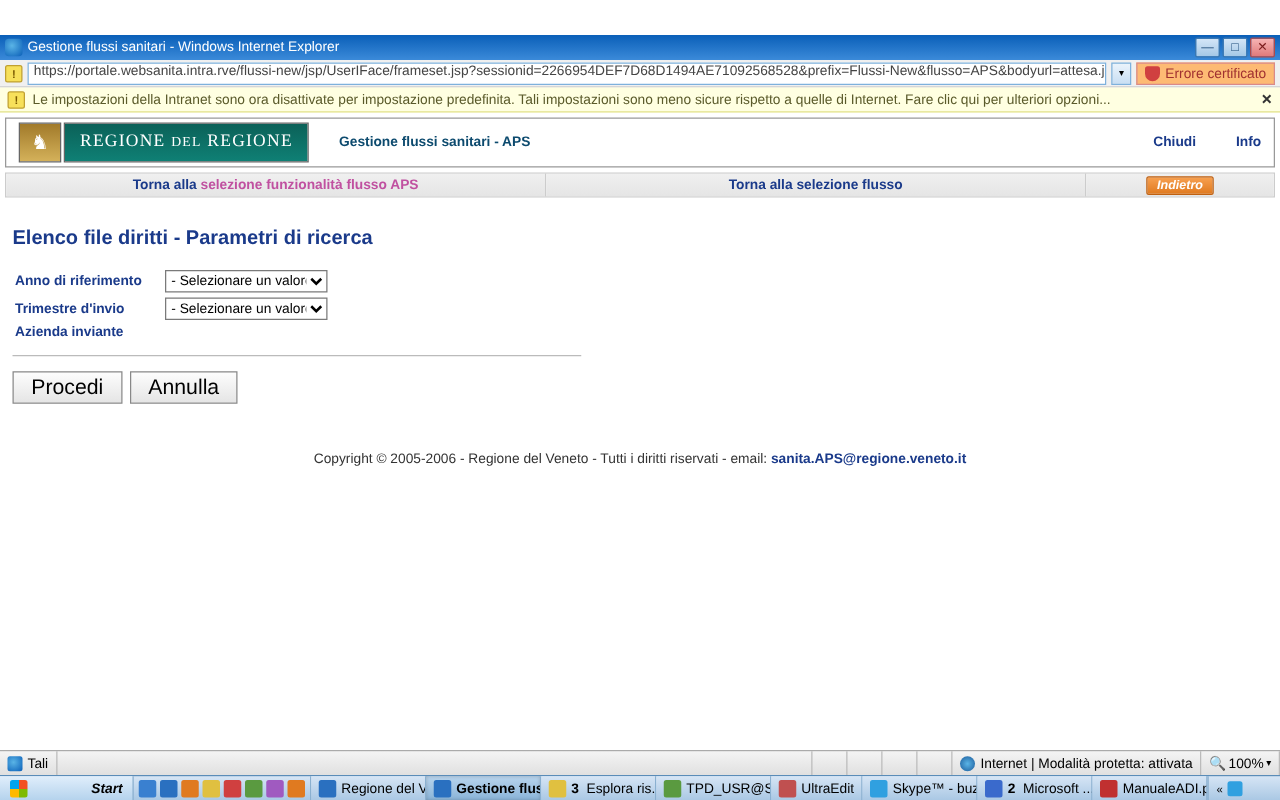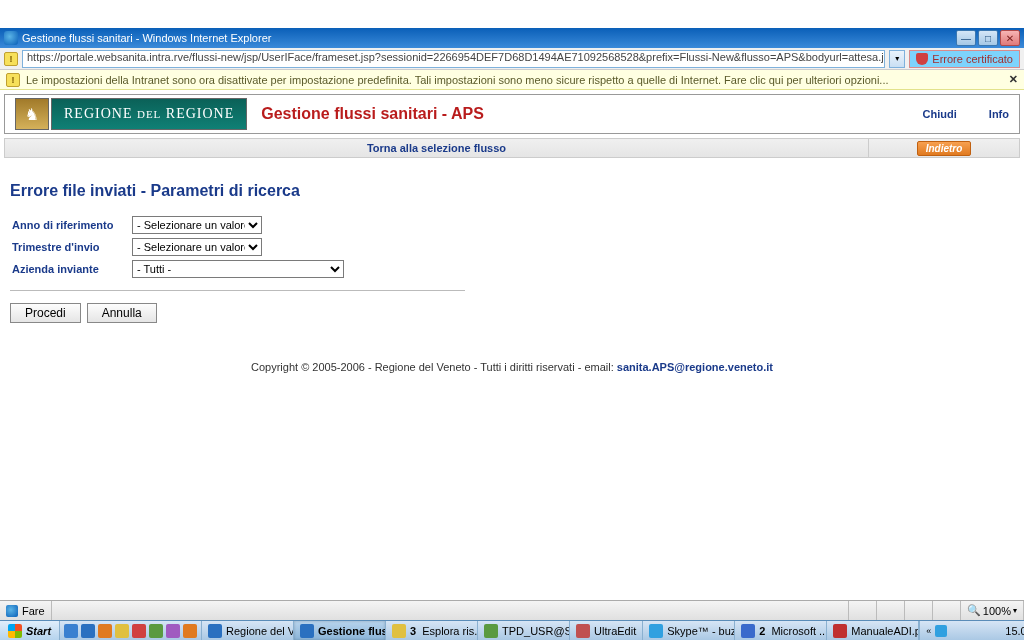--- a/index.html
+++ b/index.html
@@ -11,35 +11,35 @@
   .title-bar .title { flex: 1; }
   .title-bar .win-btns { display: flex; gap: 2px; }
   .title-bar .win-btn { width: 20px; height: 16px; background: linear-gradient(to bottom, #d4e6f7, #a5c8e6); border: 1px solid #3b77b0; border-radius: 2px; display: flex; align-items: center; justify-content: center; font-size: 10px; color: #1d4a78; cursor: pointer; }
   .title-bar .win-btn.close { background: linear-gradient(to bottom, #f7b4b4, #e07a7a); border-color: #b04a4a; color: #7a1d1d; }
   
   
   .addr-bar { height: 22px; background: #f0f0f0; border-bottom: 1px solid #ccc; display: flex; align-items: center; padding: 2px 4px; gap: 4px; }
   .addr-warn { width: 14px; height: 14px; background: #f7e05a; border: 1px solid #c0a030; border-radius: 2px; display: flex; align-items: center; justify-content: center; font-size: 9px; font-weight: bold; color: #7a5a00; }
   .addr-input { flex: 1; height: 18px; border: 1px solid #7eb1dc; background: #fff; padding: 0 4px; font-size: 11px; color: #444; overflow: hidden; white-space: nowrap; }
   .addr-dd { width: 16px; height: 18px; border: 1px solid #7eb1dc; background: linear-gradient(to bottom, #eaf3fb, #c9dff3); display: flex; align-items: center; justify-content: center; font-size: 8px; }
-  .cert-err { height: 18px; display: flex; align-items: center; gap: 4px; padding: 0 6px; background: #7dd3fc; border: 1px solid #d98a8a; color: #a03030; font-size: 11px; }
+  .cert-err { height: 18px; display: flex; align-items: center; gap: 4px; padding: 0 6px; background: #fdba74; border: 1px solid #d98a8a; color: #a03030; font-size: 11px; }
   .cert-err .shield { width: 12px; height: 12px; background: #d04040; border-radius: 2px 2px 50% 50%; }
   
   
   .info-bar { height: 20px; background: #ffffe1; border-bottom: 1px solid #e2e28a; display: flex; align-items: center; padding: 0 6px; font-size: 11px; color: #5a5a2a; }
   .info-bar .warn { width: 14px; height: 14px; background: #f7e05a; border: 1px solid #c0a030; border-radius: 2px; display: flex; align-items: center; justify-content: center; font-size: 9px; font-weight: bold; color: #7a5a00; margin-right: 6px; }
   .info-bar .txt { flex: 1; }
   .info-bar .close-x { cursor: pointer; font-weight: bold; color: #333; }
   
   
   .app-hdr { height: 40px; background: #fff; border: 1px solid #999; display: flex; align-items: center; padding: 0 10px; margin: 4px; }
   .logo-box { display: flex; align-items: center; gap: 2px; }
   .lion { width: 34px; height: 32px; background: linear-gradient(to bottom, #a17a2a, #d4b15a); border: 1px solid #666; display: flex; align-items: center; justify-content: center; color: #fff; font-size: 16px; }
   .region-box { height: 32px; background: linear-gradient(to bottom, #0b6158, #0f8075); border: 1px solid #666; color: #fff; font-size: 14px; letter-spacing: 1px; display: flex; align-items: center; padding: 0 12px; font-family: Georgia, serif; }
-  .app-title { margin-left: 14px; color: #b91c1c; font-size: 16px; font-weight: bold; }
+  .app-title { margin-left: 24px; color: #0c4a6e; font-size: 11px; font-weight: bold; }
   .hdr-links { margin-left: auto; display: flex; gap: 12px; font-size: 11px; font-weight: bold; }
   .hdr-links a { color: #1a3a8a; text-decoration: none; cursor: pointer; margin-left: 20px; }
   
   
   .nav-row { display: flex; margin: 0 4px; border: 1px solid #ccc; height: 20px; font-size: 11px; }
   .nav-cell { flex: 1; display: flex; align-items: center; justify-content: center; background: linear-gradient(to bottom, #f0f0f0, #e5e5e5); border-right: 1px solid #ccc; }
   .nav-cell:last-child { border-right: none; flex: 0 0 150px; background: linear-gradient(to bottom, #f0f0f0, #e5e5e5); font-style: italic; }
   .nav-cell a { color: #1a3a8a; font-weight: bold; text-decoration: none; cursor: pointer; }
   .nav-cell .pink { color: #c050a0; }
   .btn-indietro { background: linear-gradient(to bottom, #f7a050, #e07a20); color: #fff; border: 1px solid #c06010; padding: 1px 8px; font-size: 10px; font-weight: bold; border-radius: 2px; cursor: pointer; }
@@ -49,41 +49,41 @@
   
   
   .form-area { margin: 0 12px; }
   .form-row { display: flex; align-items: center; margin-bottom: 4px; }
   .form-row label { color: #1a3a8a; font-weight: bold; font-size: 11px; width: 120px; }
   .form-row select { font-size: 11px; border: 1px solid #7a7a7a; background: #fff; height: 18px; }
   .sel-sm { width: 130px; }
   .sel-lg { width: 212px; }
   hr.divider { margin: 12px 10px; border: none; border-top: 1px solid #bbb; width: 455px; }
   .btn-row { margin: 0 10px; display: flex; gap: 6px; }
-  .btn-row button { font-size: 12px; padding: 2px 14px; border: 1px solid #888; background: linear-gradient(to bottom, #fdfdfd, #e5e5e5); cursor: pointer; }
+  .btn-row button { font-size: 17px; padding: 2px 14px; border: 1px solid #888; background: linear-gradient(to bottom, #fdfdfd, #e5e5e5); cursor: pointer; }
   
   
   .copy { text-align: center; font-size: 11px; color: #333; margin-top: 38px; }
   .copy a { color: #1a3a8a; font-weight: bold; text-decoration: none; }
   
   
   .status-bar { position: absolute; bottom: 20px; left: 0; right: 0; height: 20px; background: linear-gradient(to bottom, #f4f4f4, #e0e0e0); border-top: 1px solid #aaa; display: flex; align-items: center; font-size: 11px; }
   .status-bar .cell { border-right: 1px solid #bbb; height: 100%; display: flex; align-items: center; padding: 0 6px; }
   .status-bar .left { flex: 0 0 auto; }
   .status-bar .fill { flex: 1; }
   .status-bar .ie-small { width: 12px; height: 12px; background: radial-gradient(circle at 40% 40%, #5ab4e6, #0a5fb8); border-radius: 2px; margin-right: 4px; }
   .status-bar .globe { width: 12px; height: 12px; background: radial-gradient(circle, #5ab4e6, #1a5a9a); border-radius: 50%; margin-right: 4px; }
   .status-bar .zoom { display: flex; align-items: center; gap: 2px; }
   .status-bar .empty { width: 28px; }
   
   
   .taskbar { position: absolute; bottom: 0; left: 0; right: 0; height: 20px; background: linear-gradient(to bottom, #d6e5f5, #aac8e4); border-top: 1px solid #5a8cb8; display: flex; align-items: center; font-size: 11px; }
   .start-btn { height: 100%; padding: 0 8px; background: linear-gradient(to bottom, #e0eefb, #b5d3ed); border-right: 1px solid #8ab0d0; display: flex; align-items: center; gap: 4px; cursor: pointer; }
   .start-btn .win-logo { width: 14px; height: 14px; background: conic-gradient(#f25022 0 90deg, #7fba00 90deg 180deg, #ffb900 180deg 270deg, #00a4ef 270deg 360deg); border-radius: 2px; }
-  .start-btn b { font-style: italic; }
+  .start-btn b { font-style: italic; margin-left: 47px; }
   .ql { display: flex; align-items: center; gap: 3px; padding: 0 4px; border-right: 1px solid #8ab0d0; height: 100%; }
   .ql .qicon { width: 14px; height: 14px; border-radius: 2px; }
   .tb-items { display: flex; flex: 1; height: 100%; }
   .tb-item { height: 100%; padding: 0 6px; display: flex; align-items: center; gap: 4px; border-right: 1px solid #8ab0d0; background: linear-gradient(to bottom, #d6e5f5, #aac8e4); cursor: pointer; max-width: 92px; overflow: hidden; white-space: nowrap; }
   .tb-item.active { background: linear-gradient(to bottom, #b8d4ed, #8ab4d8); box-shadow: inset 0 0 3px rgba(0,0,0,0.2); }
   .tb-item .ticon { width: 14px; height: 14px; flex: 0 0 14px; border-radius: 2px; }
   .tb-item .cnt { font-weight: bold; margin-right: 2px; }
   .tray { display: flex; align-items: center; gap: 4px; padding: 0 6px; height: 100%; border-left: 1px solid #8ab0d0; }
   .tray .ticon { width: 12px; height: 12px; border-radius: 2px; }
   .clock { padding: 0 6px; margin-left: 48px; }
@@ -126,63 +126,71 @@
   </div>
   <div class="app-title">Gestione flussi sanitari - APS</div>
   <div class="hdr-links">
     <a>Chiudi</a>
     <a>Info</a>
   </div>
 </div>
 
 <div class="nav-row">
   <div class="nav-cell">
+    <span>
+      <a style="color:#1a3a8a">Torna alla </a><a class="pink">selezione funzionalità flusso APS</a>
+    </span>
+  </div>
+  <div class="nav-cell">
     <a>Torna alla selezione flusso</a>
   </div>
   <div class="nav-cell">
     <span class="btn-indietro">Indietro</span>
   </div>
 </div>
 
-<div class="section-title">Errore file inviati - Parametri di ricerca</div>
+<div class="section-title">Elenco file diritti - Parametri di ricerca</div>
 
 <div class="form-area">
   <div class="form-row">
     <label>Anno di riferimento</label>
     <select class="sel-sm"><option>- Selezionare un valore -</option></select>
   </div>
   <div class="form-row">
     <label>Trimestre d'invio</label>
     <select class="sel-sm"><option>- Selezionare un valore -</option></select>
   </div>
   <div class="form-row">
     <label>Azienda inviante</label>
-    <select class="sel-lg"><option>- Tutti -</option></select>
   </div>
 </div>
 <hr class="divider">
 <div class="btn-row">
   <button>Procedi</button>
   <button>Annulla</button>
 </div>
 
 <div class="copy">
   <span>Copyright © 2005-2006 - Regione del Veneto - Tutti i diritti riservati - email: </span><a>sanita.APS@regione.veneto.it</a>
 </div>
 
 <div class="status-bar">
   <div class="cell left">
     <div class="ie-small"></div>
-    <span>Fare</span>
+    <span>Tali</span>
   </div>
   <div class="cell fill"></div>
   <div class="cell empty"></div>
     <div class="cell empty"></div>
     <div class="cell empty"></div>
     <div class="cell empty"></div>
+  <div class="cell">
+    <div class="globe"></div>
+    <span>Internet | Modalità protetta: attivata</span>
+  </div>
   <div class="cell zoom">
     <span>🔍</span>
     <span>100%</span>
     <span style="font-size:8px;">▾</span>
   </div>
 </div>
 
 <div class="taskbar">
   <div class="start-btn">
     <div class="win-logo"></div>

